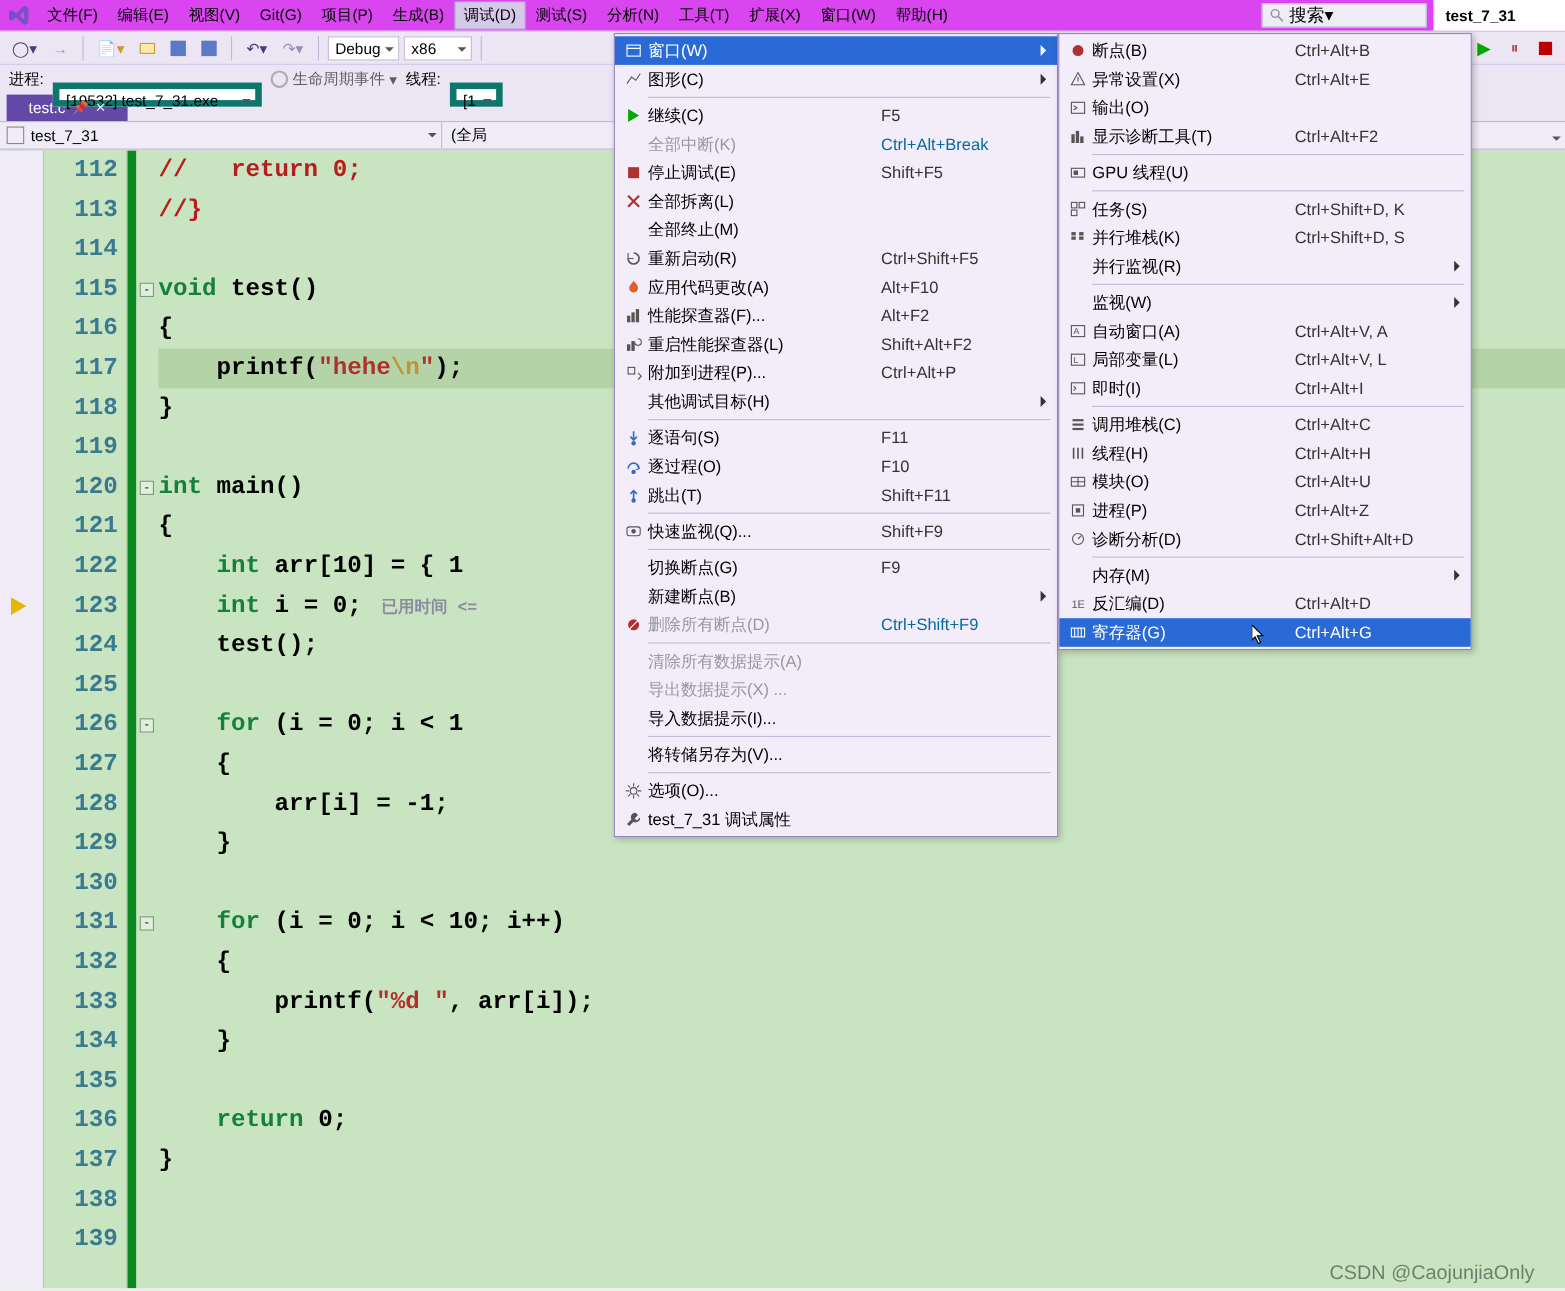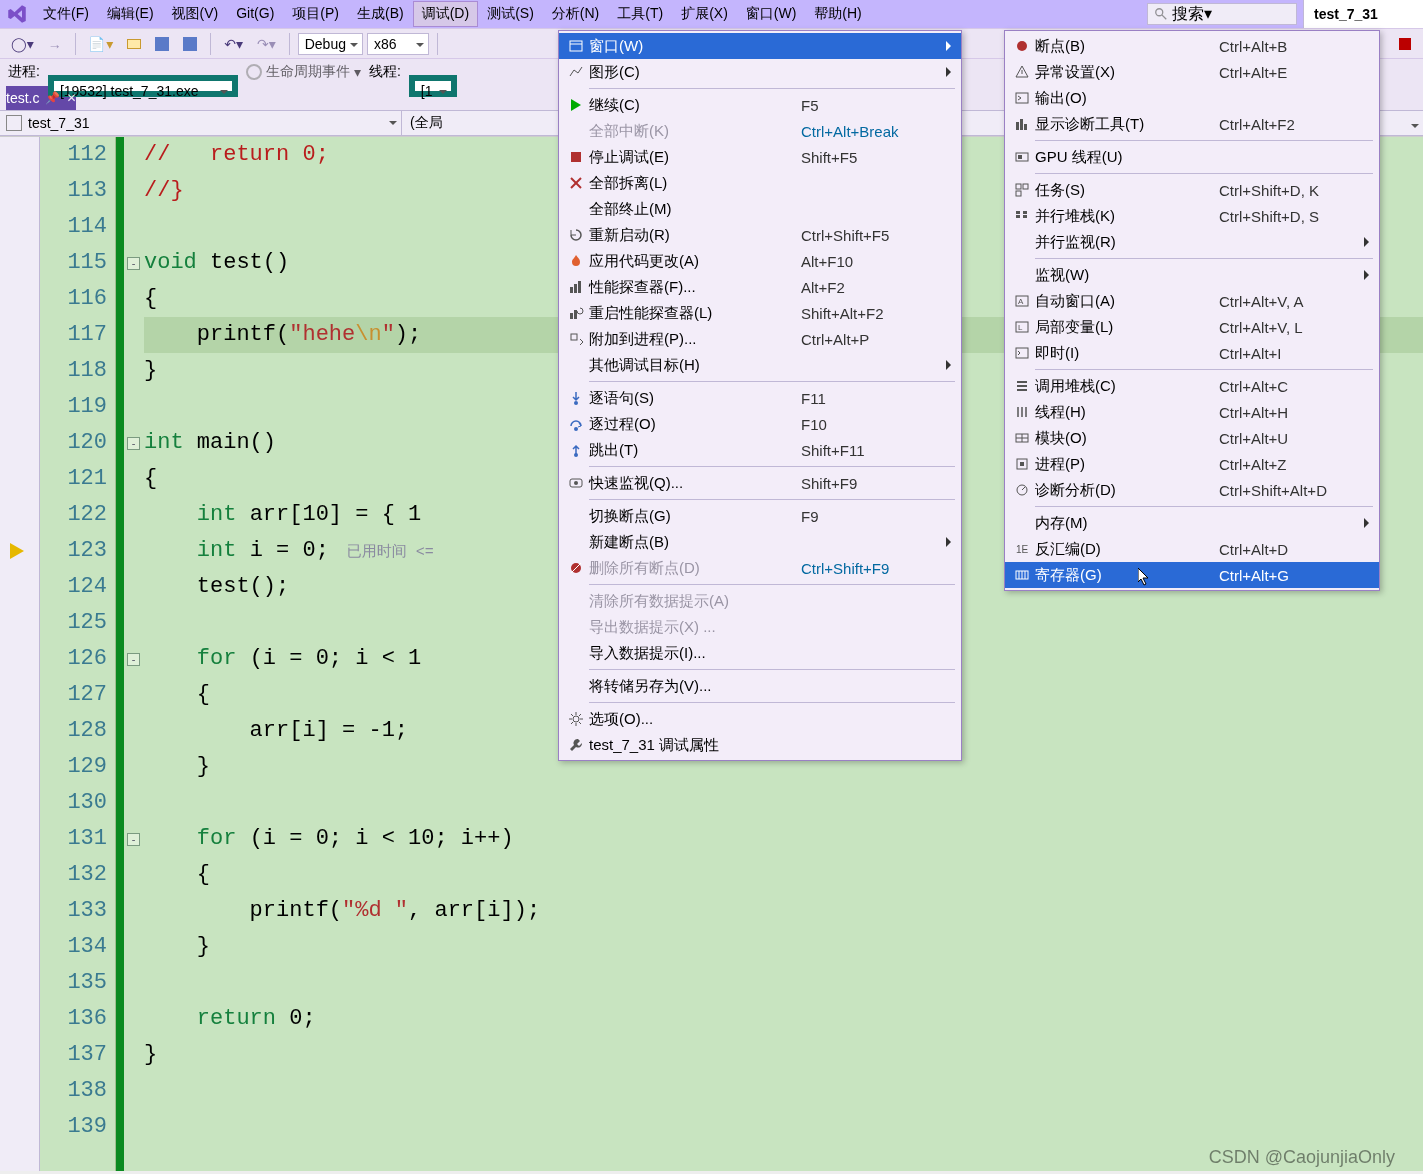--- a/index.html
+++ b/index.html
@@ -16,21 +16,21 @@
   
   .chrome {
     position: relative;
     background: #ece5f4;
     border-bottom: 1px solid #ccc;
   }
   .menubar {
     display: flex;
     align-items: center;
     height: 28px;
-    background: #c4b5fd;
+    background: #d946ef;
     font-size: 14px;
     justify-content: flex-end;
   }
   .vs-logo {
     width: 22px; height: 22px; margin: 0 6px;
     display: inline-flex; align-items: center; justify-content: center;
   }
   .vs-logo svg { width: 20px; height: 20px; }
   .menu-item {
     padding: 4px 9px;
@@ -117,21 +117,21 @@
   .ico-cycle { width:16px;height:16px;border:2px solid #888;border-radius:50%;display:inline-block; }
 
   
   .doctabs {
     display: flex; align-items: flex-end; height: 26px;
     background: #ece5f4; padding-left: 6px;
   }
   .doctab {
     background: #6448a8; color: #fff;
     height: 24px; line-height: 24px;
-    padding: 0 0; display: flex; align-items: center; gap: 6px;
+    padding: 0 20px; display: flex; align-items: center; gap: 6px;
     font-size: 14px;
   }
   .doctab .pin, .doctab .close { opacity: .9; font-size: 12px; }
 
   
   .navbar {
     display: flex; align-items: center;
     height: 26px; background: #f0ecf7;
     border-top: 1px solid #c0b8d6;
     border-bottom: 1px solid #c0b8d6;
@@ -154,20 +154,21 @@
     position:absolute; right:4px; top:10px;
     border:4px solid transparent; border-top-color:#555;
   }
 
   
   .editor-wrap {
     position: relative;
     display: flex;
     height: 1034px;
     background: #c8e4c0;
+    font-weight: bold;
   }
   .gutter-arrows {
     width: 40px; background: #f0ecf7;
     border-right: 1px solid #c0b8d6;
     position: relative;
   }
   .arrow-ind {
     position: absolute; left: 10px;
     width: 0; height: 0;
     border-top: 8px solid transparent;
@@ -243,21 +244,21 @@
   .dm-row.highlight .dm-sc { color: #fff; }
   .dm-row .dm-arrow {
     width: 0;height:0;border-top:5px solid transparent;border-bottom:5px solid transparent;
     border-left:5px solid #333;
   }
   .dm-row.highlight .dm-arrow { border-left-color:#fff; }
   .dm-row.disabled { color:#9a95a5; }
   .dm-row.disabled .dm-sc { color:#0369a1; }
   .dm-sep { height:1px; background:#c0b8d6; margin:3px 6px 3px 30px; }
   .dd1 { top: 30px; left: 558px; width: 404px; }
-  .dd2 { top: 30px; left: 1004px; width: 376px; }
+  .dd2 { top: 30px; left: 962px; width: 376px; }
   .dd2 .dm-row .dm-sc { min-width: 150px; }
 
   
   .watermark {
     position: absolute; right: 28px; bottom: 6px;
     color: rgba(0,0,0,.45); font-size: 18px;
     font-family: Arial, sans-serif;
   }
 
   

